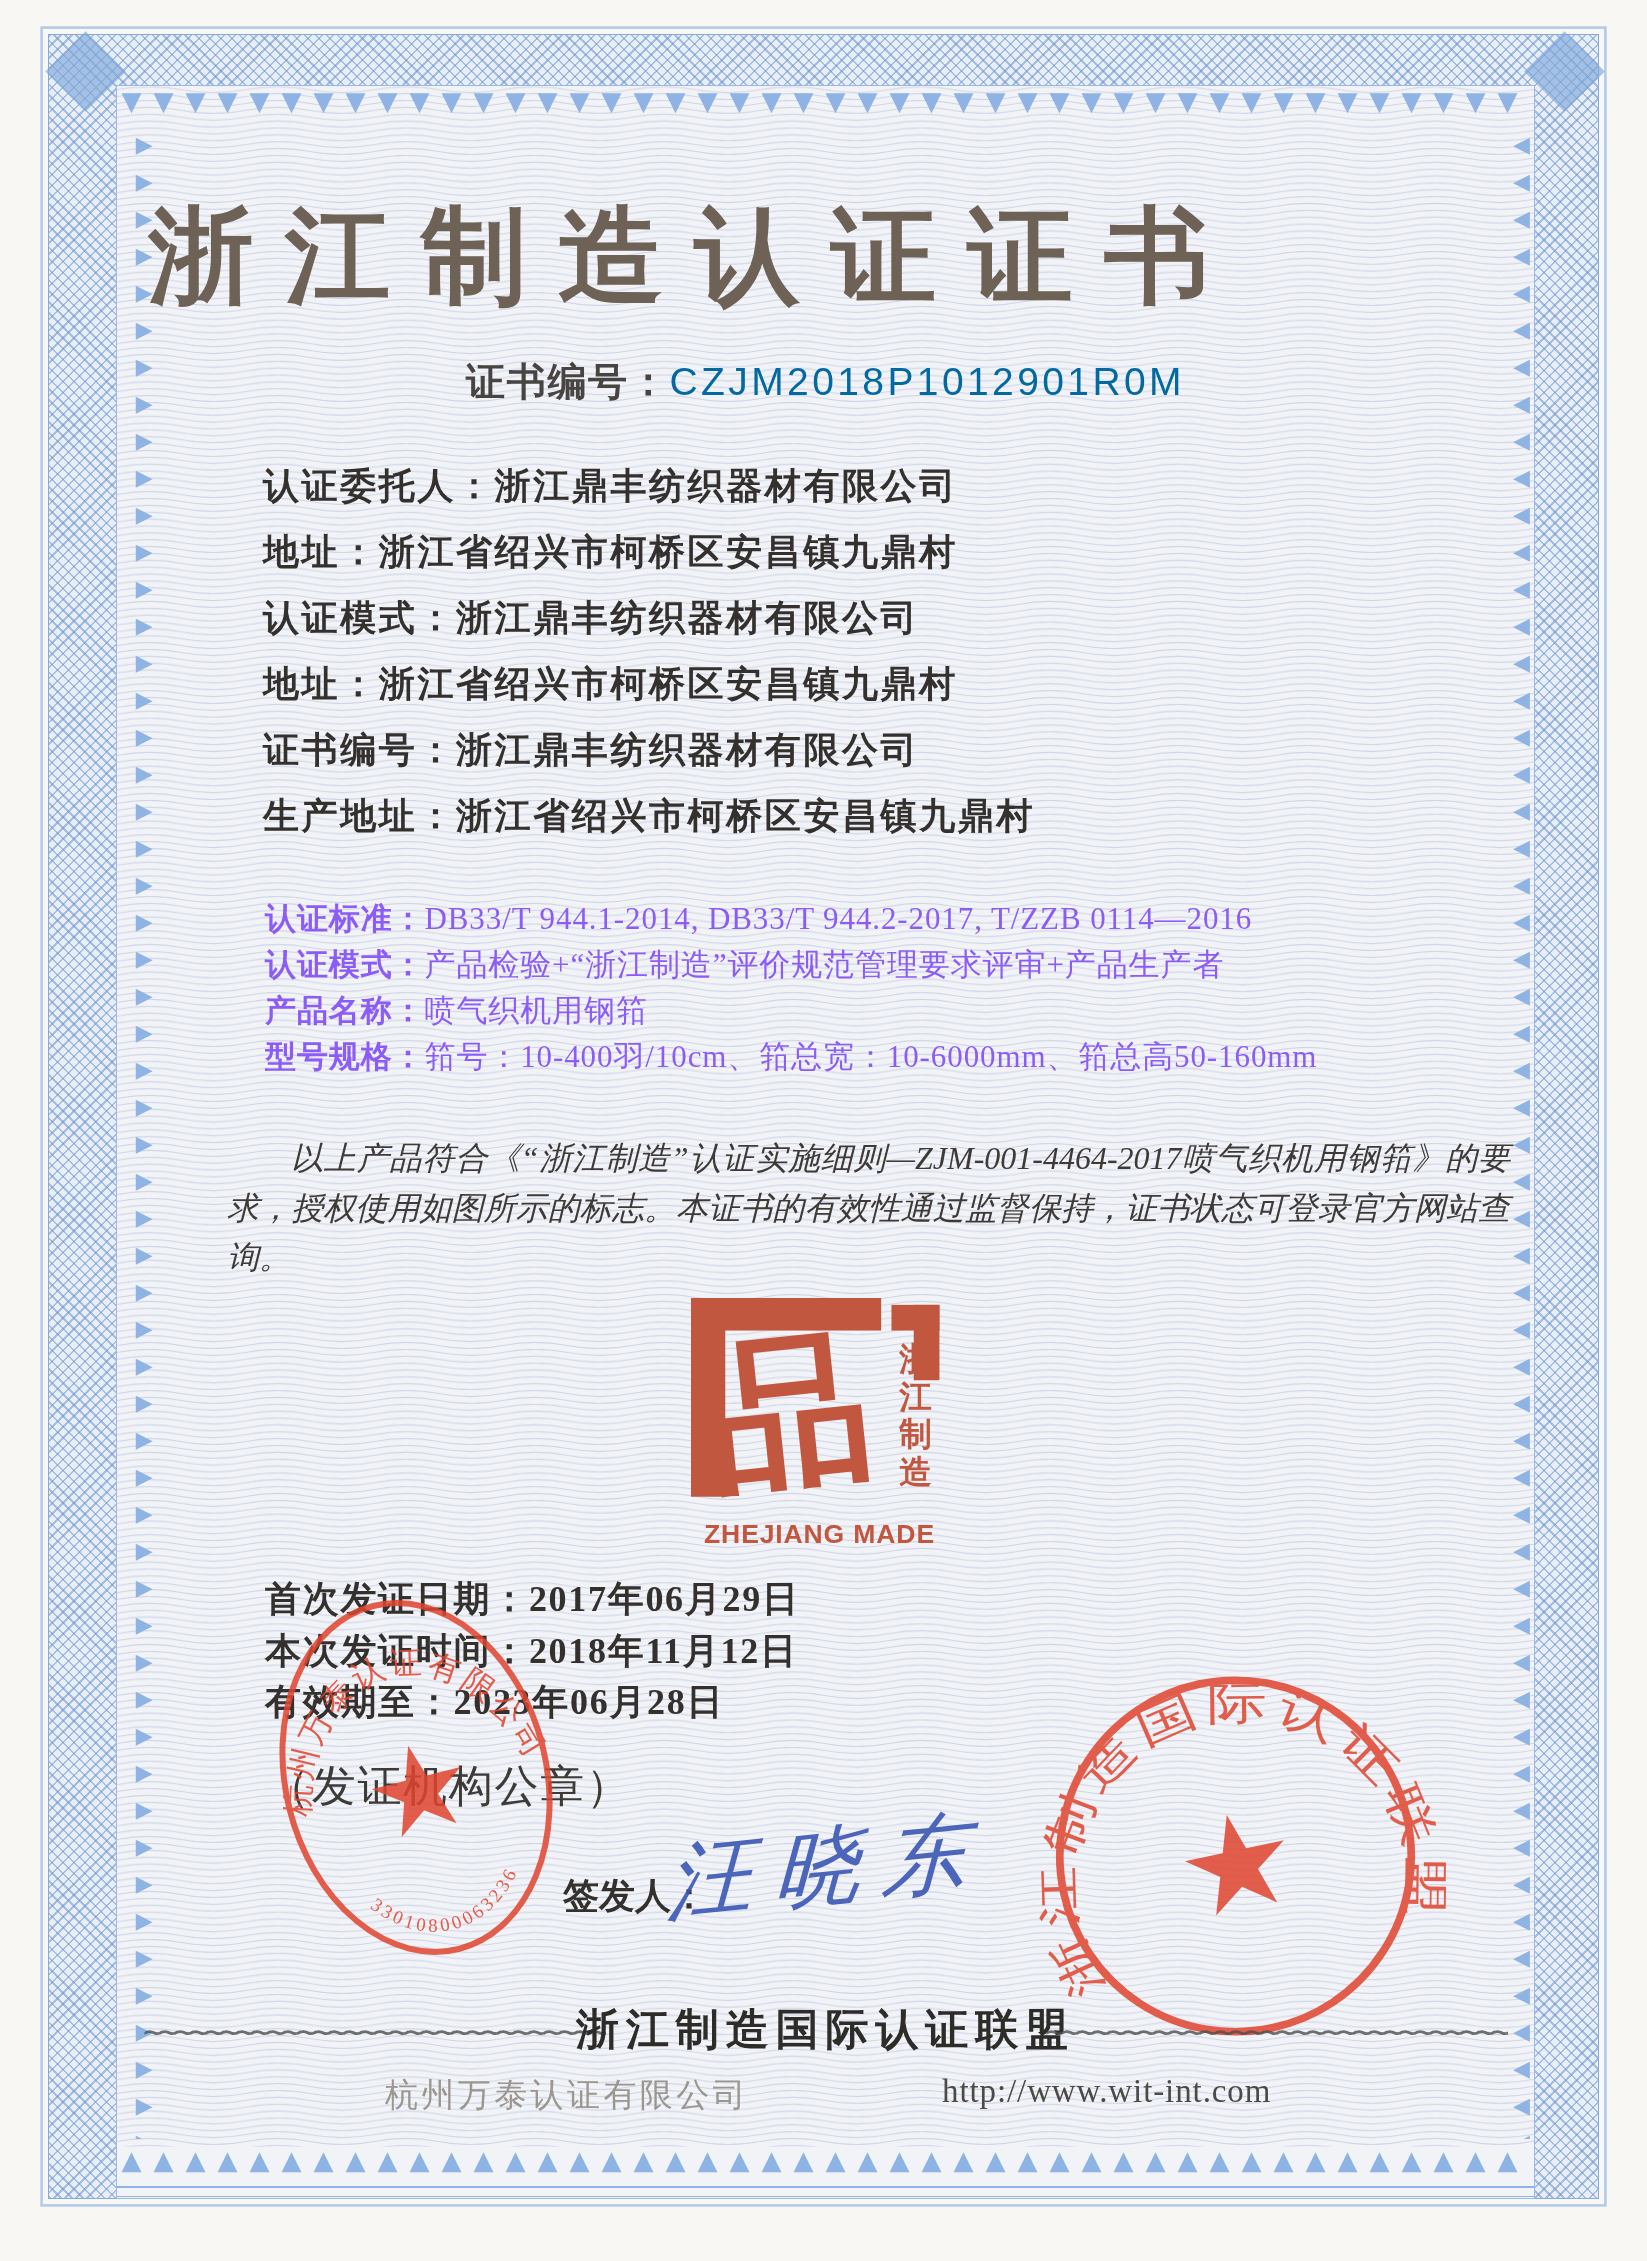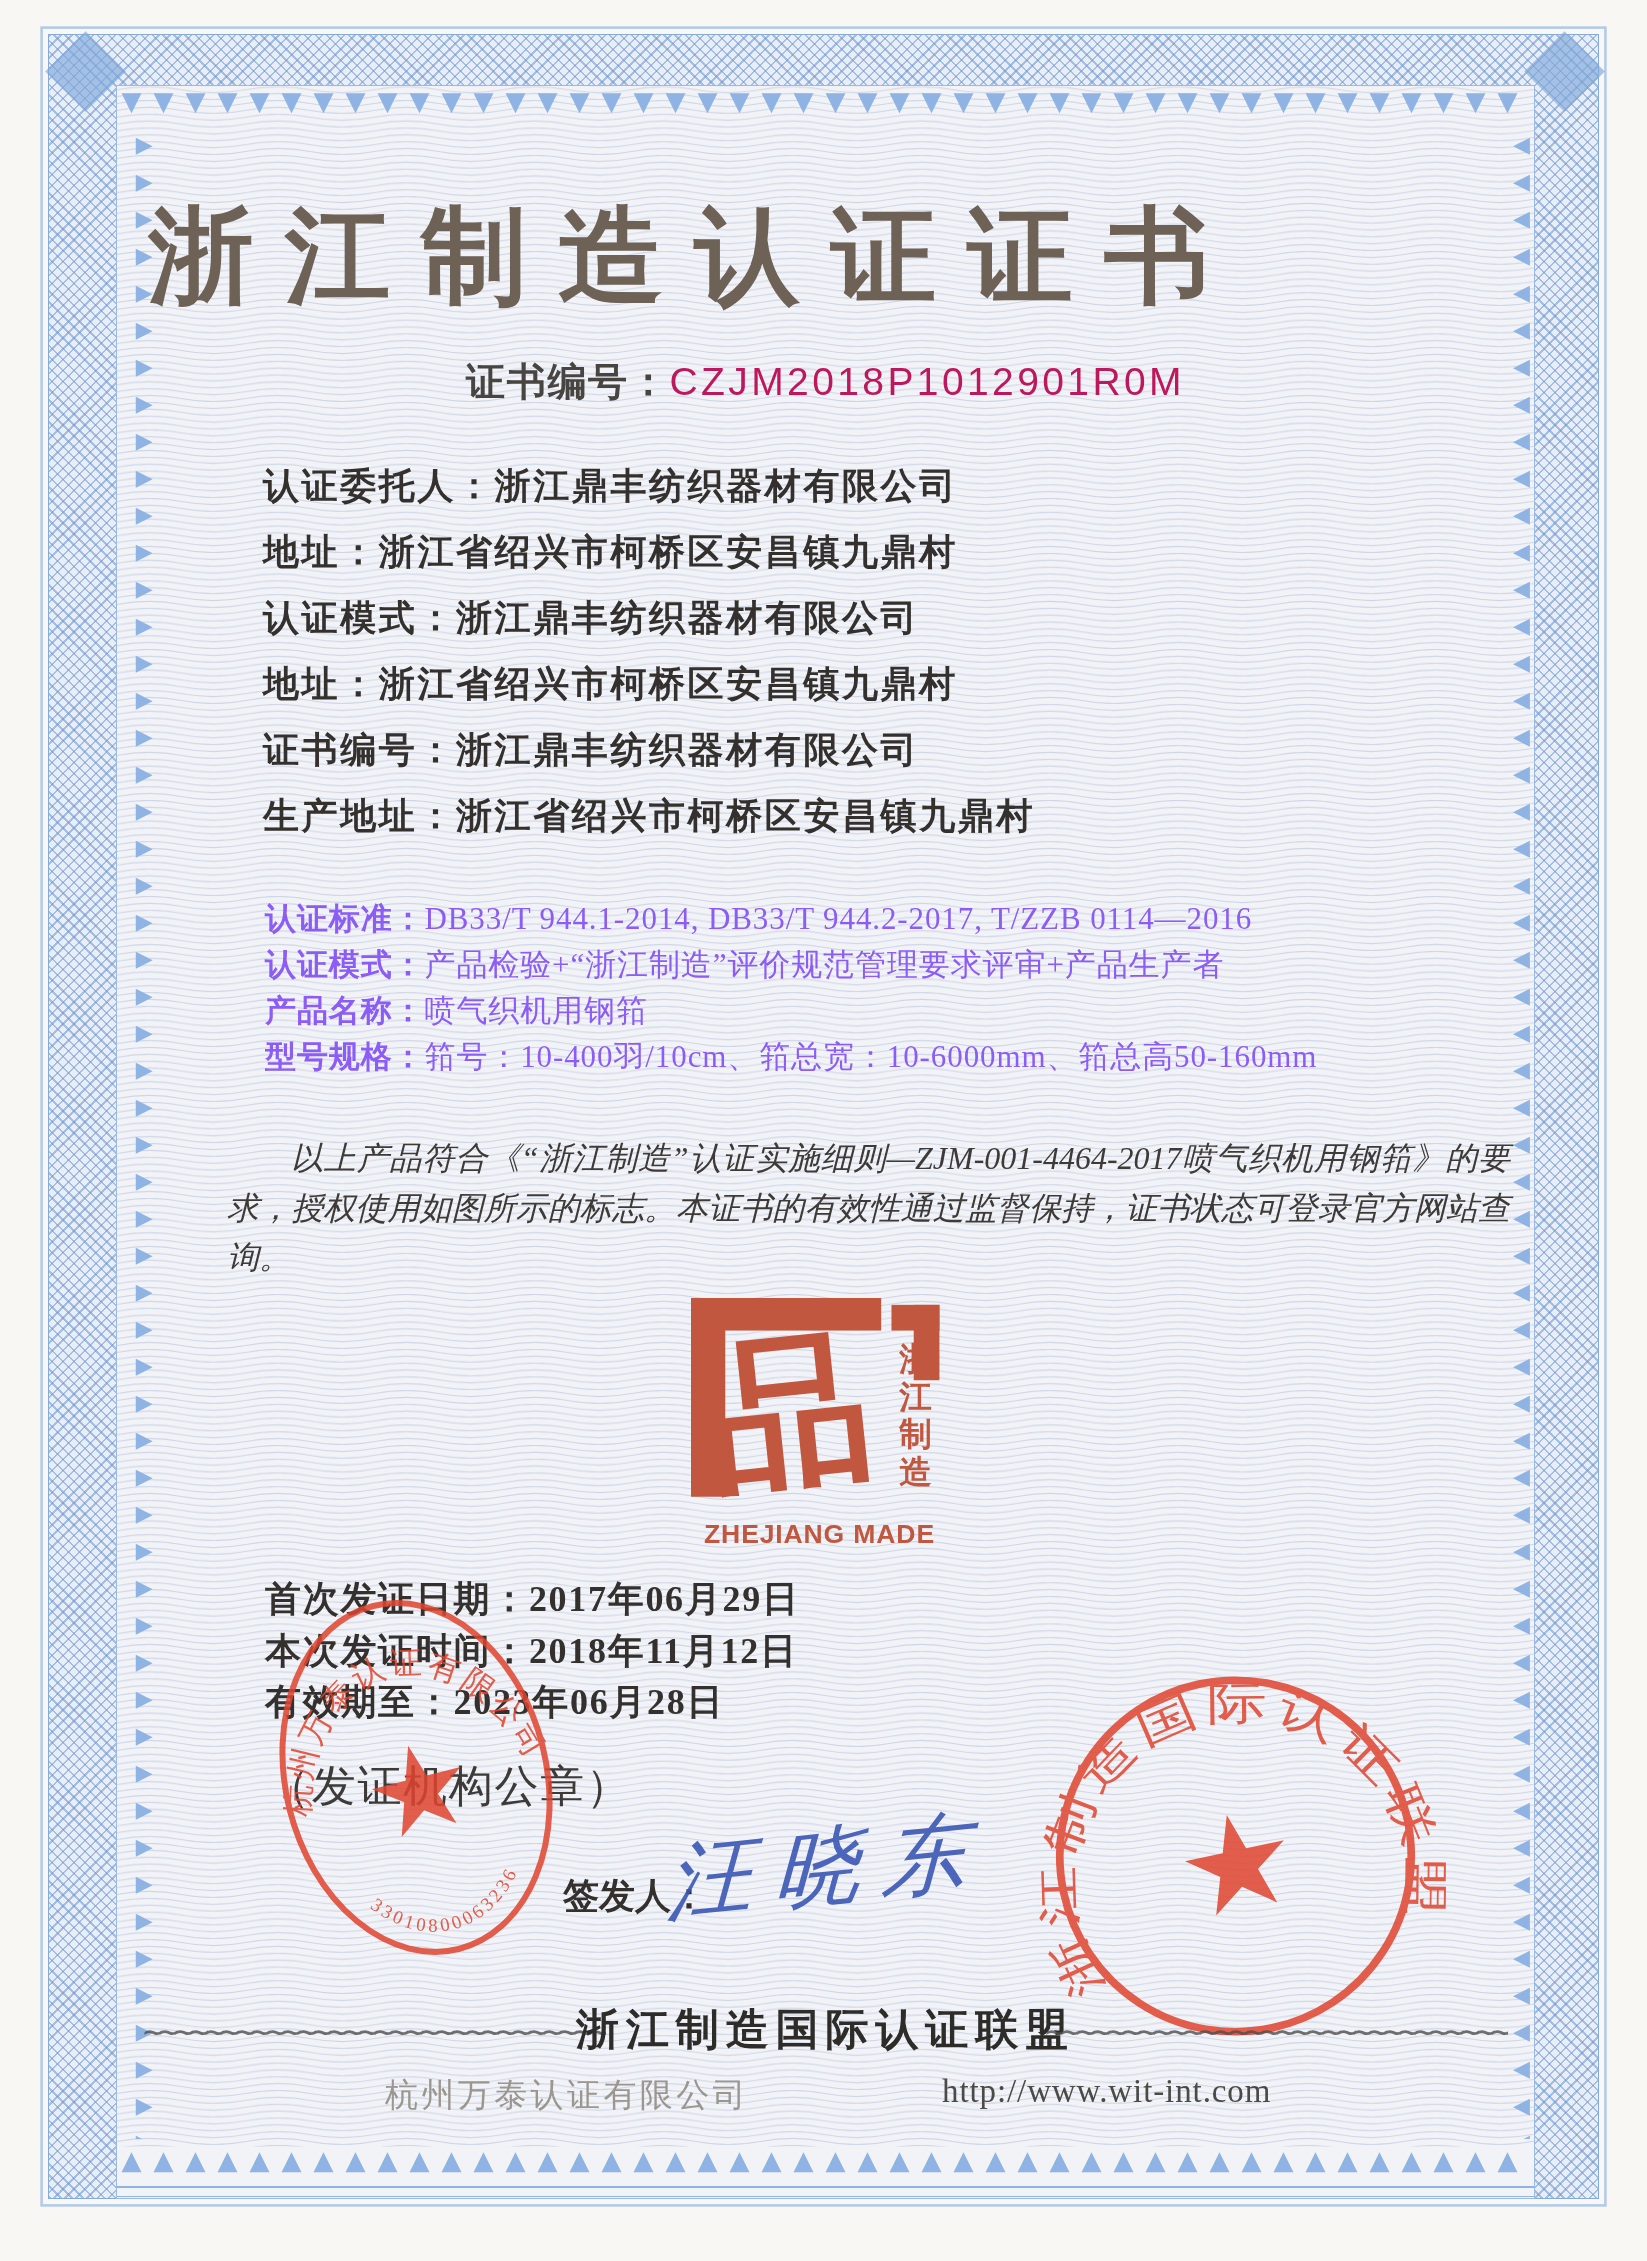--- a/index.html
+++ b/index.html
@@ -25,21 +25,21 @@
   .fringe-left{left:1.7px;top:46px;width:36px;height:2007px;writing-mode:vertical-rl;font-size:22px;letter-spacing:12px;text-align:center;}
   .fringe-right{left:1379px;top:46px;width:36px;height:2007px;writing-mode:vertical-rl;font-size:22px;letter-spacing:12px;text-align:center;}
   .bottom-rules{position:absolute;left:0;top:2100px;width:1417px;height:7.7px;
                 border-top:2.6px solid #8fb4e3;border-bottom:1.7px solid #8fb4e3;}
   
   .title{position:absolute;left:0;top:101px;width:100%;text-align:left;
          font-size:105px;font-weight:700;color:#6e6257;letter-spacing:.30em;text-indent:.30em;}
   .certline{position:absolute;left:0;top:269px;width:100%;text-align:center;
             font-family:"Liberation Sans",sans-serif;font-size:39px;color:#474441;letter-spacing:1.7px;}
   .certline .lb{font-weight:700;}
-  .certline .num{font-weight:500;letter-spacing:3.4px;color:#be185d;text-align:right;}
+  .certline .num{font-weight:500;letter-spacing:3.4px;color:#0369a1;text-align:right;}
   .infoline{position:absolute;left:146px;font-size:36px;font-weight:700;color:#33302d;letter-spacing:2.6px;white-space:nowrap;}
   .specline{position:absolute;left:148px;font-size:31px;color:#8b5cf6;letter-spacing:0.9px;white-space:nowrap;}
   .specline .lb{font-weight:700;}
   .specline .val{font-weight:500;}
   .statement{position:absolute;left:110px;top:1048px;width:1283px;font-size:32px;font-style:italic;
              line-height:1.55;color:#3e3a37;text-indent:2em;text-align:justify;}
   .logo{position:absolute;left:574px;top:1212px;width:257px;height:257px;}
   .dateline{position:absolute;left:148px;font-size:36px;font-weight:700;color:#33302d;letter-spacing:1.7px;white-space:nowrap;}
   .sealnote{position:absolute;left:149px;top:1671px;font-size:44px;color:#3d3a37;letter-spacing:1.7px;}
   .issuer{position:absolute;left:446px;top:1786px;font-size:36px;font-weight:700;color:#33302d;}

